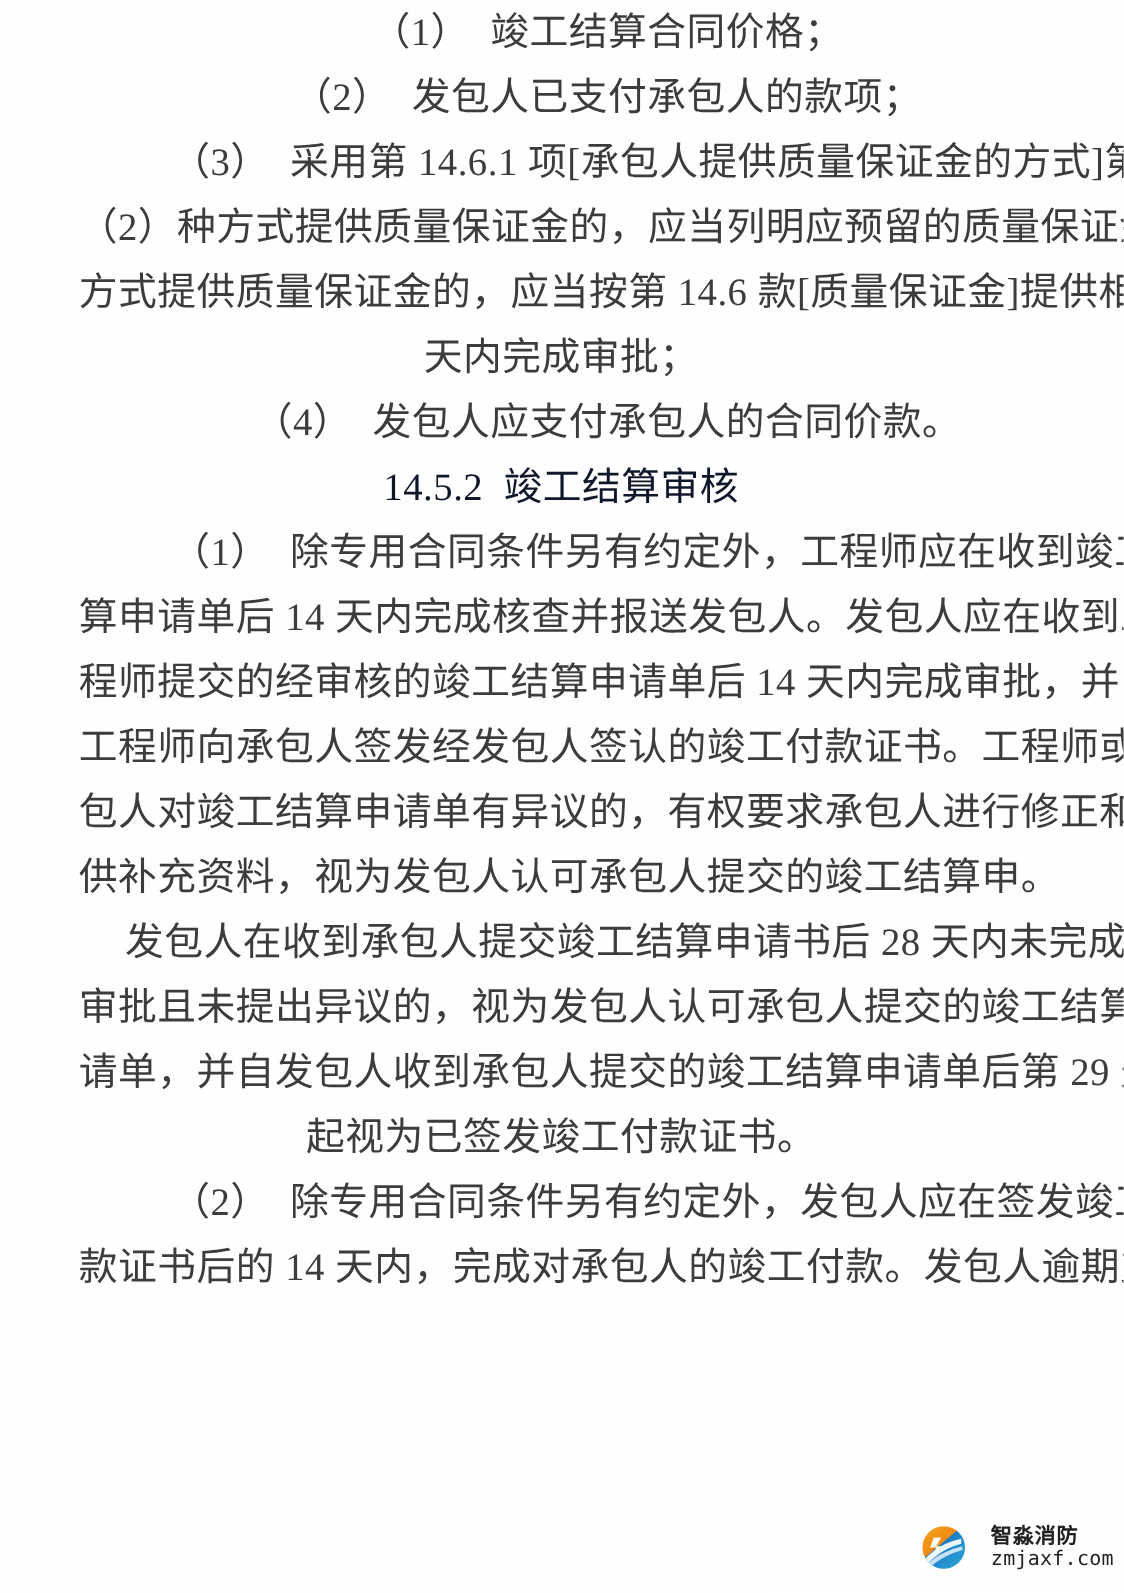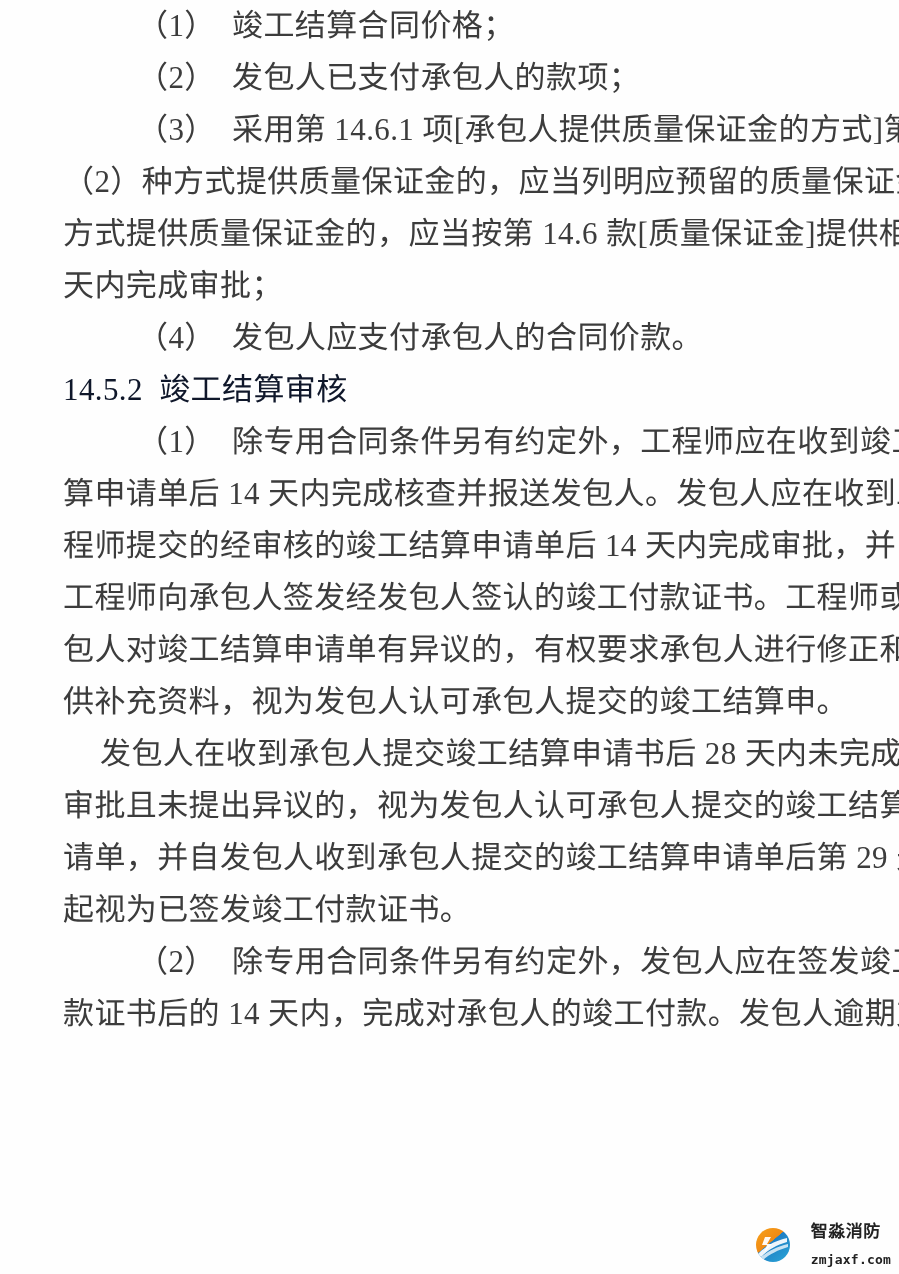--- a/index.html
+++ b/index.html
@@ -19,20 +19,21 @@
     color: #3c3c3c;
     -webkit-font-smoothing: antialiased;
   }
 
   
   .doc-body {
     position: absolute;
     left: 63px;
     top: 0px;
     width: 772px;
+    text-align: center;
   }
 
   
   .line {
     display: block;
     font-size: 31px;
     line-height: 52px;
     letter-spacing: 0.4px;
     white-space: pre;
     color: #3c3c3c;
@@ -55,23 +56,23 @@
     line-height: 52px;
     letter-spacing: 0.4px;
     white-space: pre;
     color: #0f172a;
   }
 
   
   .logo {
     position: absolute;
     right: 8px;
-    bottom: 8px;
+    bottom: 19px;
     display: flex;
-    align-items: center;
+    align-items: flex-end;
     gap: 21px;
   }
   .logo-mark {
     position: relative;
     width: 34px;
     height: 34px;
     border-radius: 50%;
     background: linear-gradient(140deg, #f7a21b 0%, #f08a14 42%, #1f7fc4 43%, #2aa6d8 100%);
     overflow: hidden;
     flex: none;
@@ -88,25 +89,25 @@
   }
   .logo-cn {
     font-family: "Liberation Sans", "DejaVu Sans", sans-serif;
     font-size: 17px;
     font-weight: 700;
     color: #222222;
     letter-spacing: 0.5px;
   }
   .logo-url {
     font-family: "DejaVu Sans Mono", "Liberation Mono", monospace;
-    font-size: 13px;
-    font-weight: 700;
+    font-size: 16px;
+    font-weight: 400;
     color: #222222;
     letter-spacing: 0.2px;
-    margin-top: 13px;
+    margin-top: 2px;
   }
 </style>
 </head>
 <body>
 
 <div class="page">
 
   <div class="doc-body">
 
     <div class="para">

